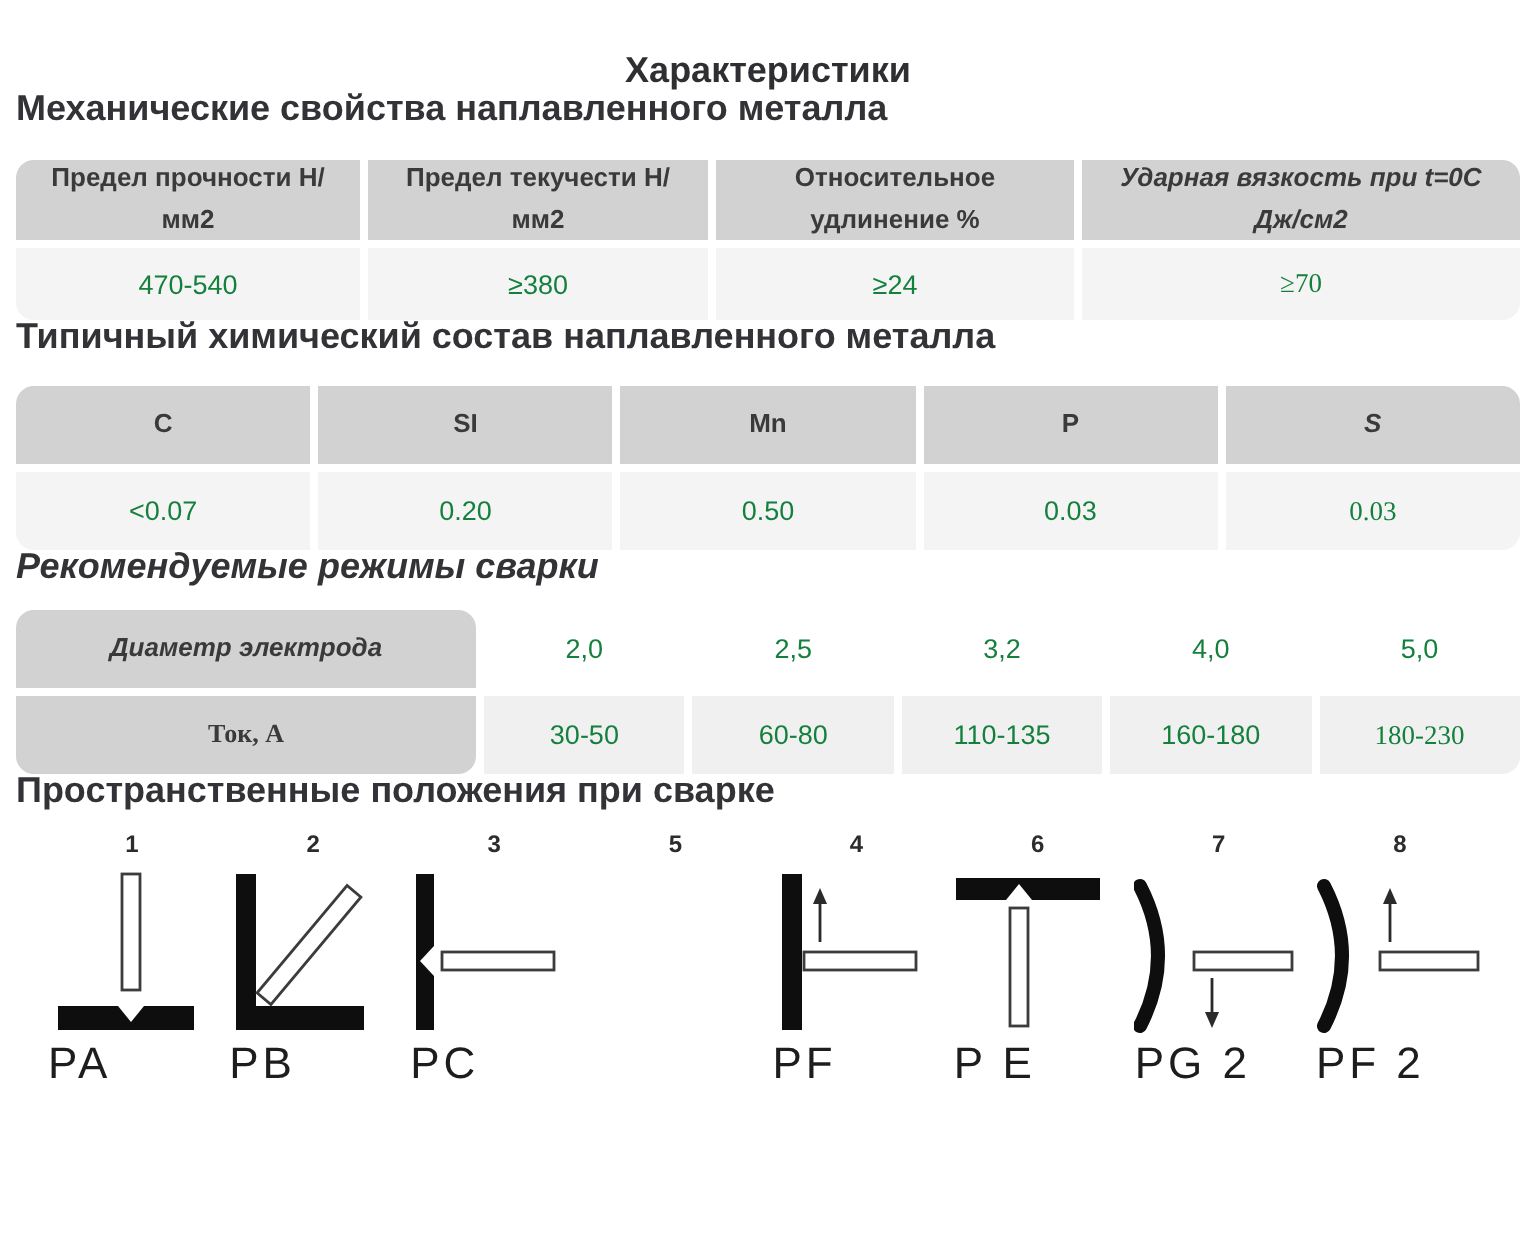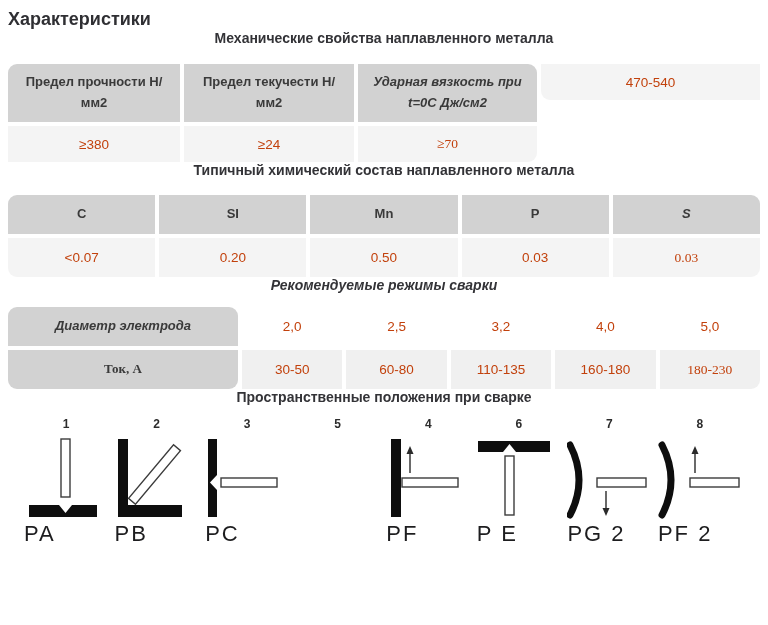--- a/index.html
+++ b/index.html
@@ -6,48 +6,48 @@
   html,body { margin:0; padding:0; }
   body {
     width:768px; height:625px; overflow:hidden;
     background:#ffffff; color:#3a3a3a;
     font-family:"Liberation Sans", sans-serif;
   }
   .page { padding:4px 8px 0 8px; }
 
   h1.page-title {
     font-size:18px; font-weight:bold; color:#2f2f33;
-    margin:4px 0 0 0; line-height:22px;
+    margin:20px 0 0 0; line-height:22px;text-align:center;
   }
   h2.section-heading {
-    font-size:14px; font-weight:bold; color:#333337;
-    margin:0; line-height:17px;text-align:center;
+    font-size:18px; font-weight:bold; color:#333337;
+    margin:0; line-height:17px;
   }
   .mt-sec1 { margin-top:15px; }
   .mt-sec2 { margin-top:22px; }
   .mt-sec3 { margin-top:21px;font-style:italic; }
   .mt-sec4 { margin-top:19px; }
 
   .tbl { display:grid; gap:4px; margin-top:17px; }
   .tbl-mech { grid-template-columns:172px 170px 179px 1fr; }
   .tbl-chem { grid-template-columns:repeat(5,1fr); margin-top:16px; }
   .tbl-modes { grid-template-columns:230px repeat(5,1fr); margin-top:13px; }
 
   .th, .td {
     display:flex; align-items:center; justify-content:center;
     text-align:center; padding:2px 12px;
   }
   .th {
     background:#d2d2d2; color:#3a3a3a;
     font-weight:bold; font-size:13px; line-height:1.6;
   }
   .td {
-    background:#f4f4f4; color:#c2410c; font-size:13.5px;
-  }
-  .h58 { height:58px; } .h39 { height:39px; } .h36 { height:36px; }
+    background:#f4f4f4; color:#15803d; font-size:13.5px;
+  }
+  .h58 { height:40px; } .h39 { height:39px; } .h36 { height:36px; }
   .r-tl { border-top-left-radius:9px; } .r-tr { border-top-right-radius:9px;font-style:italic; }
   .r-bl { border-bottom-left-radius:9px; } .r-br { border-bottom-right-radius:9px;font-family:Liberation Serif, serif; }
   .cell-plain { background:transparent; }
   .cell-light { background:#f0f0f0; }
 
   .positions-row {
     display:flex; justify-content:space-between;
     padding:11px 16px 0 14px;
   }
   .pos { width:88px; display:flex; flex-direction:column; align-items:center; }
@@ -72,20 +72,21 @@
 <body>
 
 <div class="page">
 
   <h1 class="page-title">Характеристики</h1>
 
   <h2 class="section-heading mt-sec1">Механические свойства наплавленного металла</h2>
   <div class="tbl tbl-mech">
     <div class="th h58 r-tl">Предел прочности Н/мм2</div>
     <div class="th h58">Предел текучести Н/мм2</div>
+    <div class="th h58">Относительное удлинение %</div>
     <div class="th h58 r-tr">Ударная вязкость при t=0C Дж/см2</div>
     <div class="td h36 r-bl">470-540</div>
     <div class="td h36">≥380</div>
     <div class="td h36">≥24</div>
     <div class="td h36 r-br">≥70</div>
   </div>
 
   <h2 class="section-heading mt-sec2">Типичный химический состав наплавленного металла</h2>
   <div class="tbl tbl-chem">
     <div class="th h39 r-tl">C</div>

